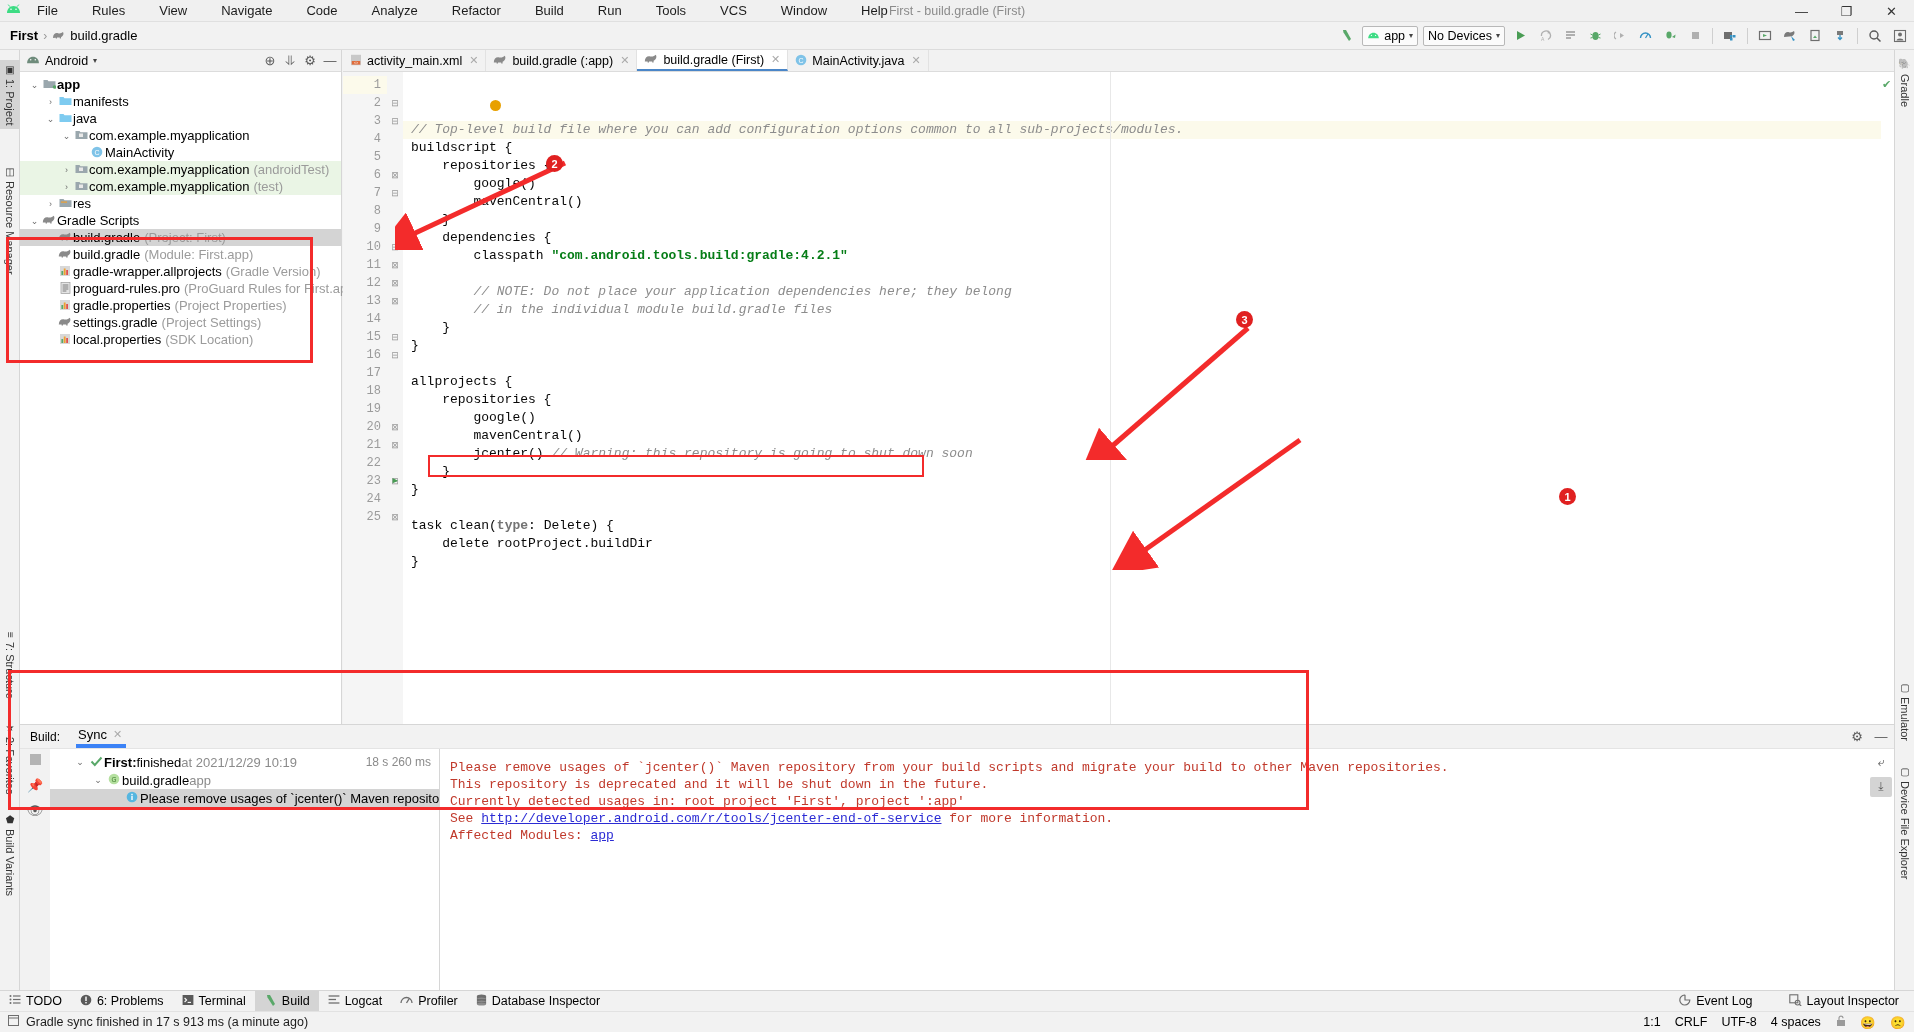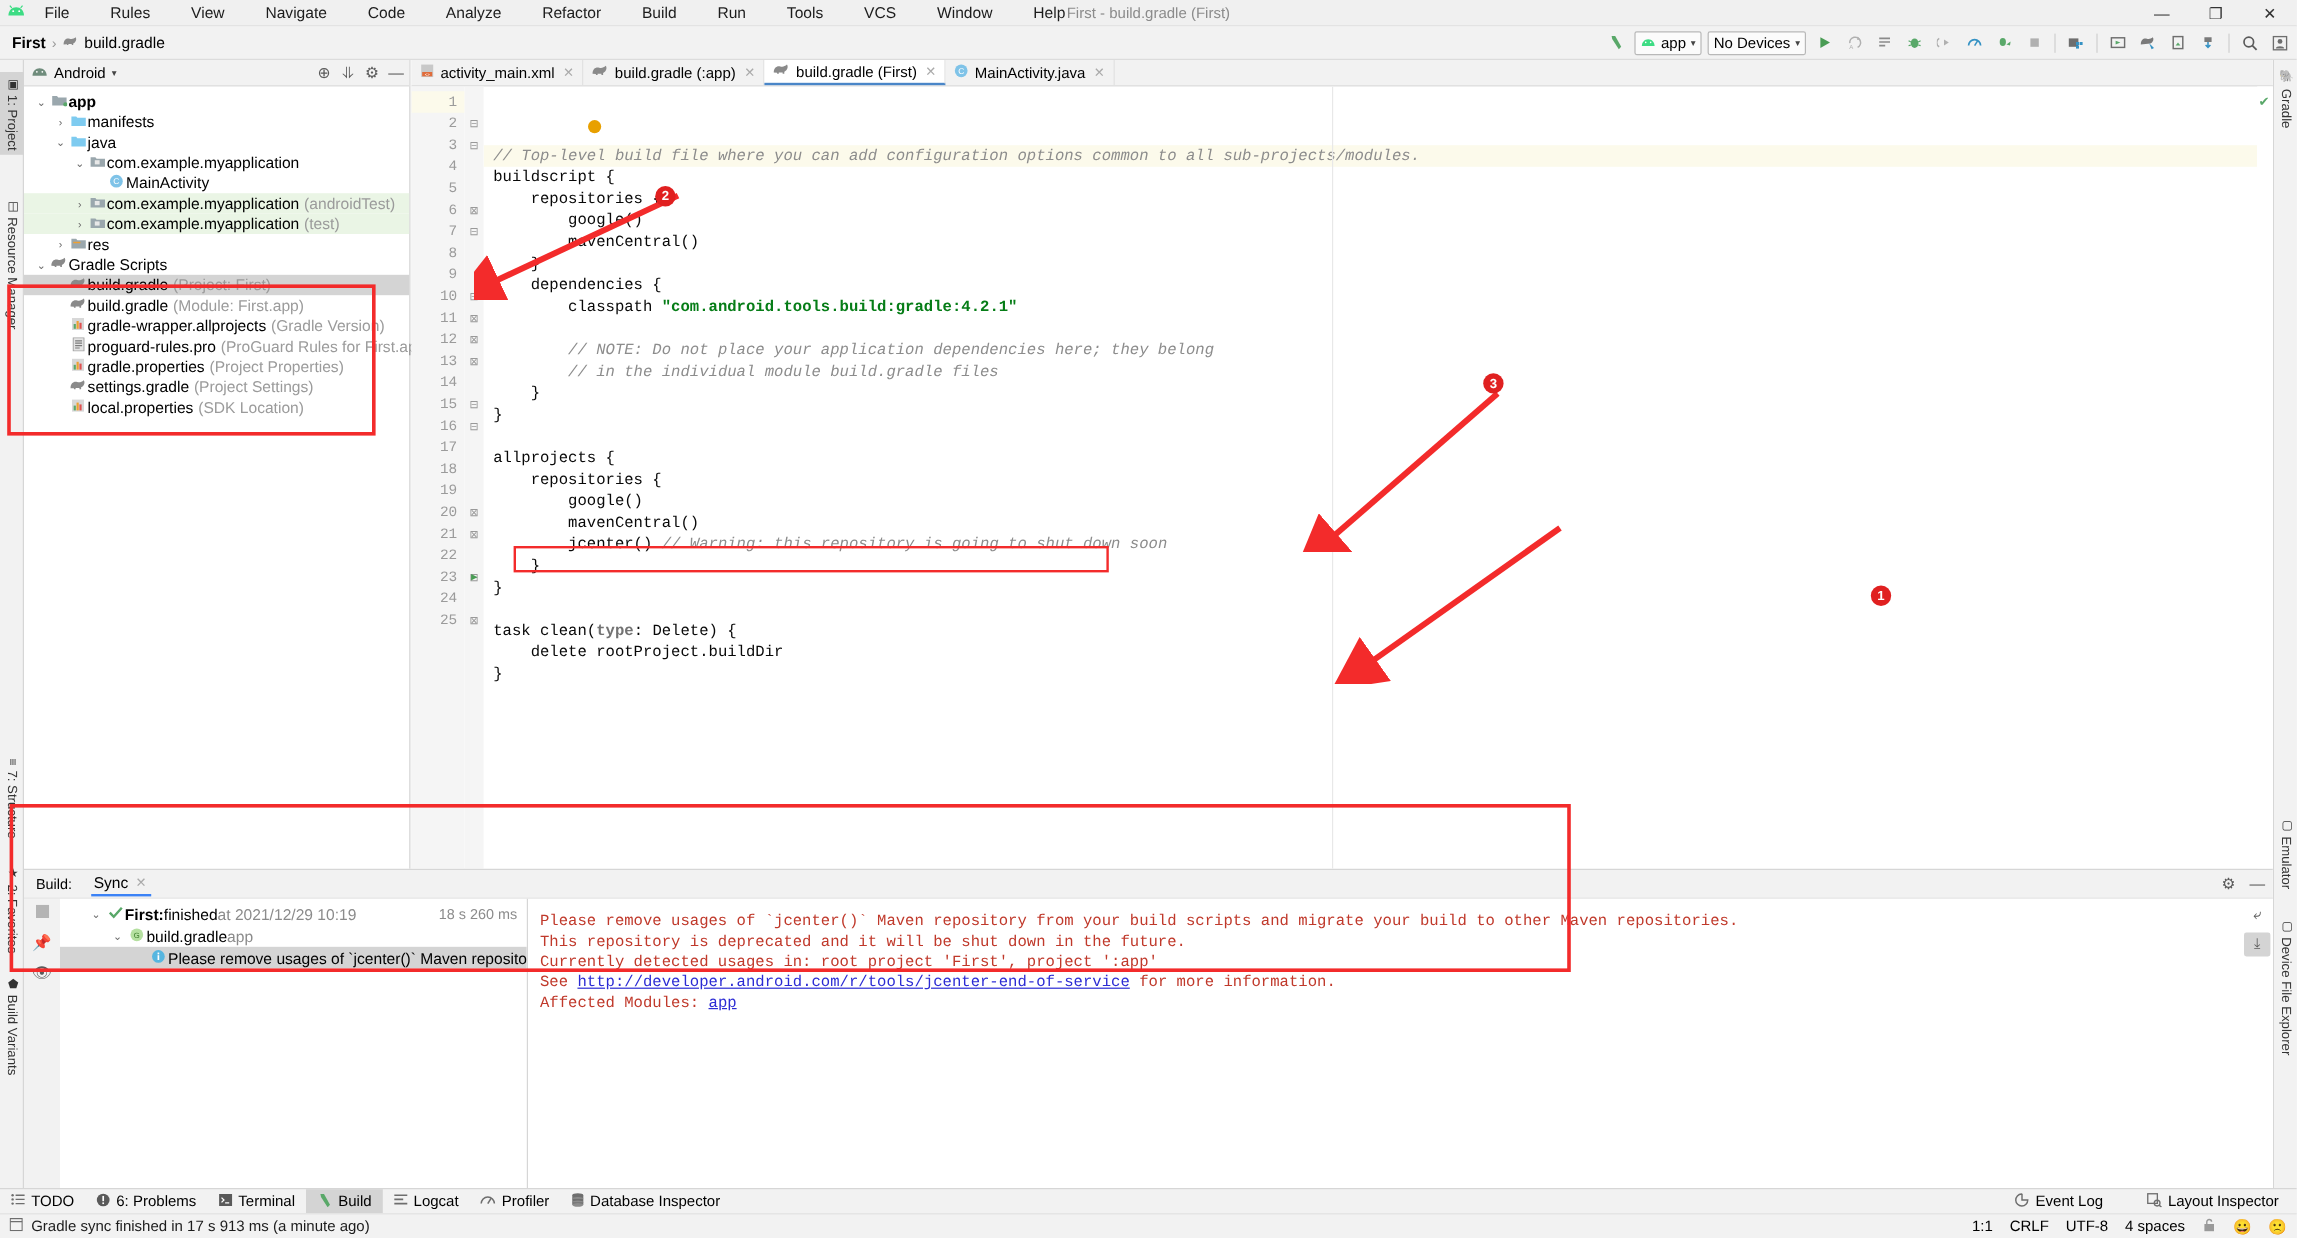--- a/index.html
+++ b/index.html
@@ -146,21 +146,21 @@
     position: absolute; left: 20px; right: 20px; bottom: 0; height: 266px;
     background: #fff; border-top: 1px solid #d6d6d6;
   }
   #buildhead {
     height: 24px; background: #f2f2f2; display: flex; align-items: center;
     padding-left: 10px; gap: 16px; position: relative; border-bottom: 1px solid #e4e4e4;
   }
   #buildhead .blabel { font-size: 12px; }
   #buildhead .btab {
     font-size: 13px; display: flex; align-items: center; gap: 6px;
-    border-bottom: 2px solid #3b82f6; padding: 2px 4px 2px 2px;
+    border-bottom: 4px solid #3b82f6; padding: 2px 4px 2px 2px;
   }
   #buildhead .btab .x { color: #aaa; font-size: 11px; }
   #buildhead .hacts { position: absolute; right: 4px; display: flex; gap: 6px; }
   #buildhead .hacts .ic { font-size: 13px; color: #5a5a5a; width: 18px; text-align: center; }
   #buildbody { position: absolute; top: 24px; left: 0; right: 0; bottom: 0; display: flex; }
   #bsidebar { width: 30px; background: #f2f2f2; flex: 0 0 30px; padding-top: 4px;
     display: flex; flex-direction: column; align-items: center; gap: 10px; }
   #bsidebar .ic { font-size: 13px; color: #5a5a5a; }
   #btree { width: 390px; flex: 0 0 390px; background: #fff; border-right: 1px solid #d6d6d6;
     padding-top: 4px; font-size: 13px; overflow: hidden; }

